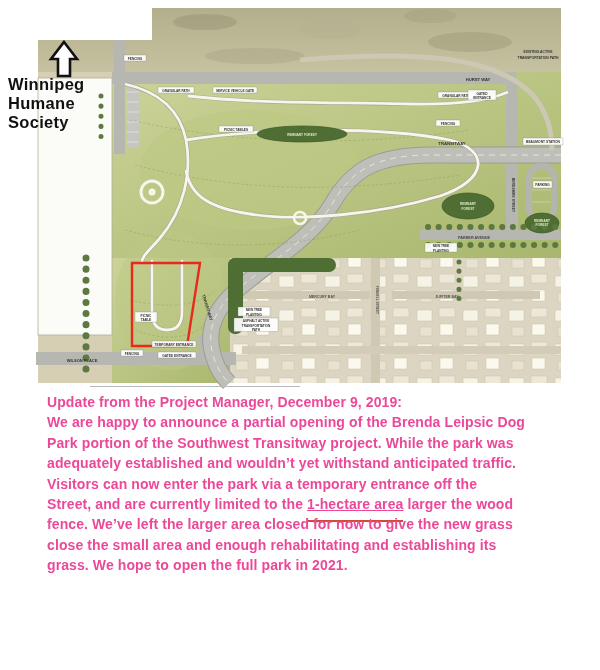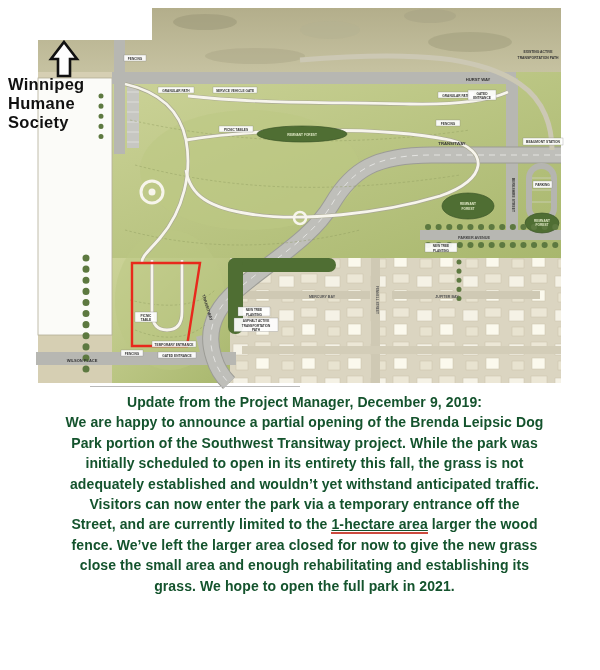--- a/index.html
+++ b/index.html
@@ -1,24 +1,24 @@
 <!DOCTYPE html>
 <html><head>
 <meta charset="utf-8">
 <style>
   html,body{margin:0;padding:0;background:#fff;}
   body{width:600px;height:670px;position:relative;overflow:hidden;
        font-family:"Liberation Sans",sans-serif;}
   .map-wrap{position:absolute;left:0;top:0;width:600px;height:390px;text-align:right;}
   svg text{font-family:"Liberation Sans",sans-serif;}
   .update{position:absolute;left:47px;top:392px;width:515px;
-          font-weight:bold;font-size:14px;line-height:20.4px;color:#14532d;
-          letter-spacing:.1px;text-align:center;}
+          font-weight:bold;font-size:14px;line-height:20.4px;color:#ec4899;
+          letter-spacing:.1px;}
   .update div{white-space:nowrap;}
-  .hl{text-decoration:underline;border-bottom:2.5px solid #cd4a3e;padding-bottom:0px;}
+  .hl{text-decoration:underline;border-bottom:2.5px solid #cd4a3e;padding-bottom:8px;}
   .lblbox{fill:#ffffff;opacity:.92;stroke:#777;stroke-width:.3;}
 </style>
 </head>
 <body>
 
 <div class="map-wrap">
 <svg width="600" height="390" viewBox="0 0 600 390">
   <defs>
     <linearGradient id="parkGrad" x1="0" y1="0" x2="1" y2="1">
       <stop offset="0" stop-color="#ccd398"></stop>
@@ -223,20 +223,19 @@
   </g>
 
   <line x1="90" y1="386.5" x2="300" y2="386.5" stroke="#b9b9b9" stroke-width="1"></line>
 </svg>
 </div>
 
 <div class="update">
   <div>Update from the Project Manager, December 9, 2019:</div>
   <div>We are happy to announce a partial opening of the Brenda Leipsic Dog</div>
   <div>Park portion of the Southwest Transitway project. While the park was</div>
-  <div>initially scheduled to open in its entirety this fall, the grass is not</div>
   <div>adequately established and wouldn’t yet withstand anticipated traffic.</div>
   <div>Visitors can now enter the park via a temporary entrance off the</div>
   <div><span>Street, and are currently limited to the </span><span class="hl">1-hectare area</span><span> larger the wood</span></div>
   <div>fence. We’ve left the larger area closed for now to give the new grass</div>
   <div>close the small area and enough rehabilitating and establishing its</div>
   <div>grass. We hope to open the full park in 2021.</div>
 </div>
 
 </body></html>

